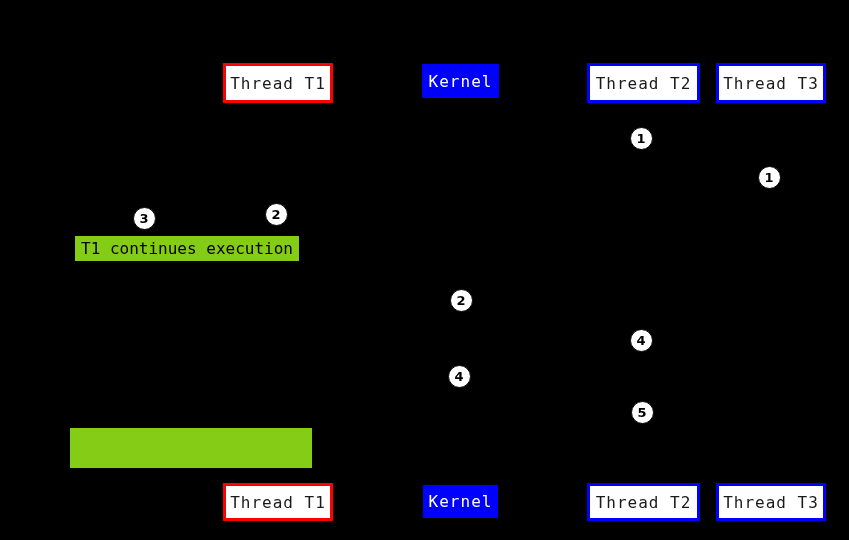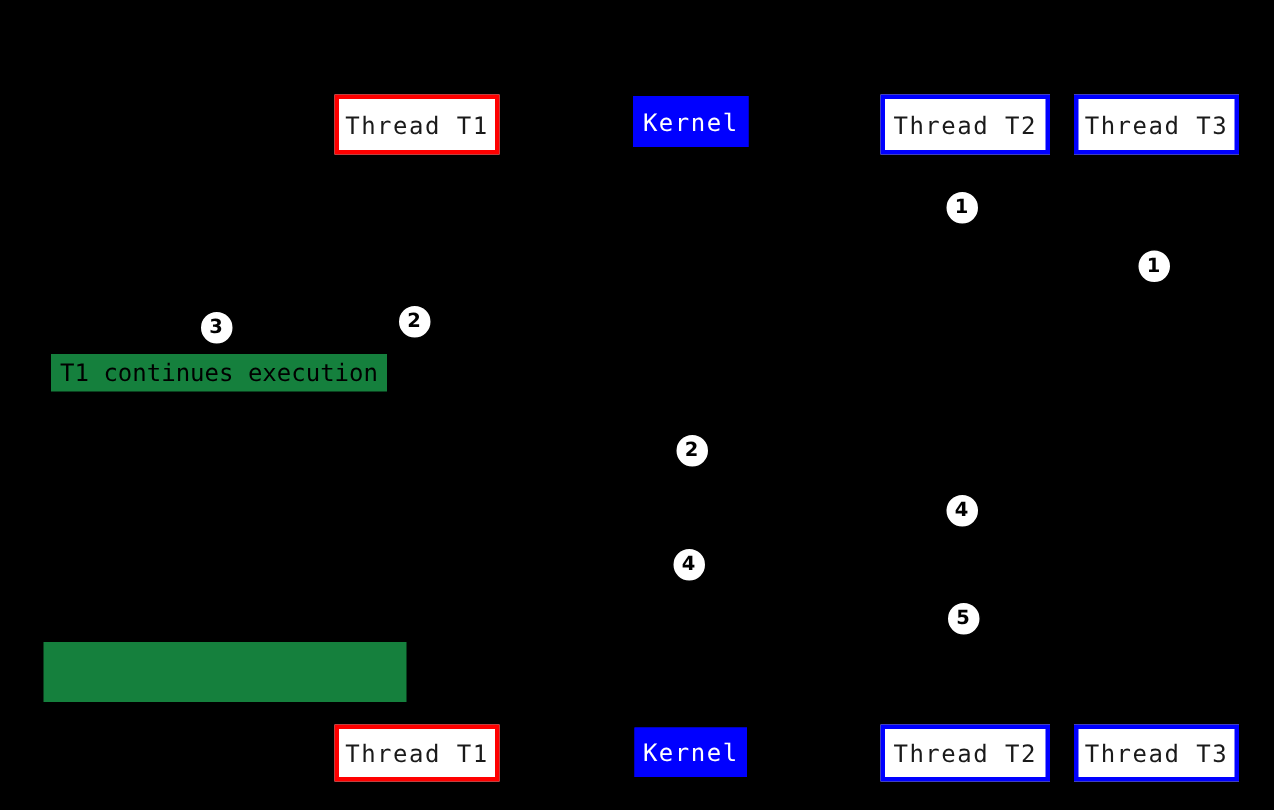--- a/index.html
+++ b/index.html
@@ -30,25 +30,26 @@
     background:#ffffff;
     border:1px solid #000000;
     color:#000000;
     display:flex; align-items:center; justify-content:center;
     font-family:"DejaVu Sans", sans-serif;
     font-size:13px; font-weight:bold;
   }
   .annotation {
     position:absolute;
     box-sizing:border-box;
-    background:#15803d;
+    background:#84cc16;
     color:#000000;
     display:flex; align-items:center; justify-content:center;
     font-size:16px;
     white-space:nowrap;
+    margin-left:41px;
   }
 </style>
 </head>
 <body>
 
 <div id="canvas" style="background: rgb(0, 0, 0);">
   <div id="nodes-layer">
       <div class="node" style="left: 223px; top: 63px; width: 110px; height: 40px; border: 3px solid rgb(255, 0, 0); background: rgb(255, 255, 255); color: rgb(26, 26, 26);">Thread T1</div>
       <div class="node" style="left: 422px; top: 64px; width: 77px; height: 34px; border: 3px solid rgb(0, 0, 255); background: rgb(0, 0, 255); color: rgb(255, 255, 255);">Kernel</div>
       <div class="node" style="left: 587px; top: 63px; width: 113px; height: 40px; border: 3px solid rgb(0, 0, 255); background: rgb(255, 255, 255); color: rgb(26, 26, 26);">Thread T2</div>

